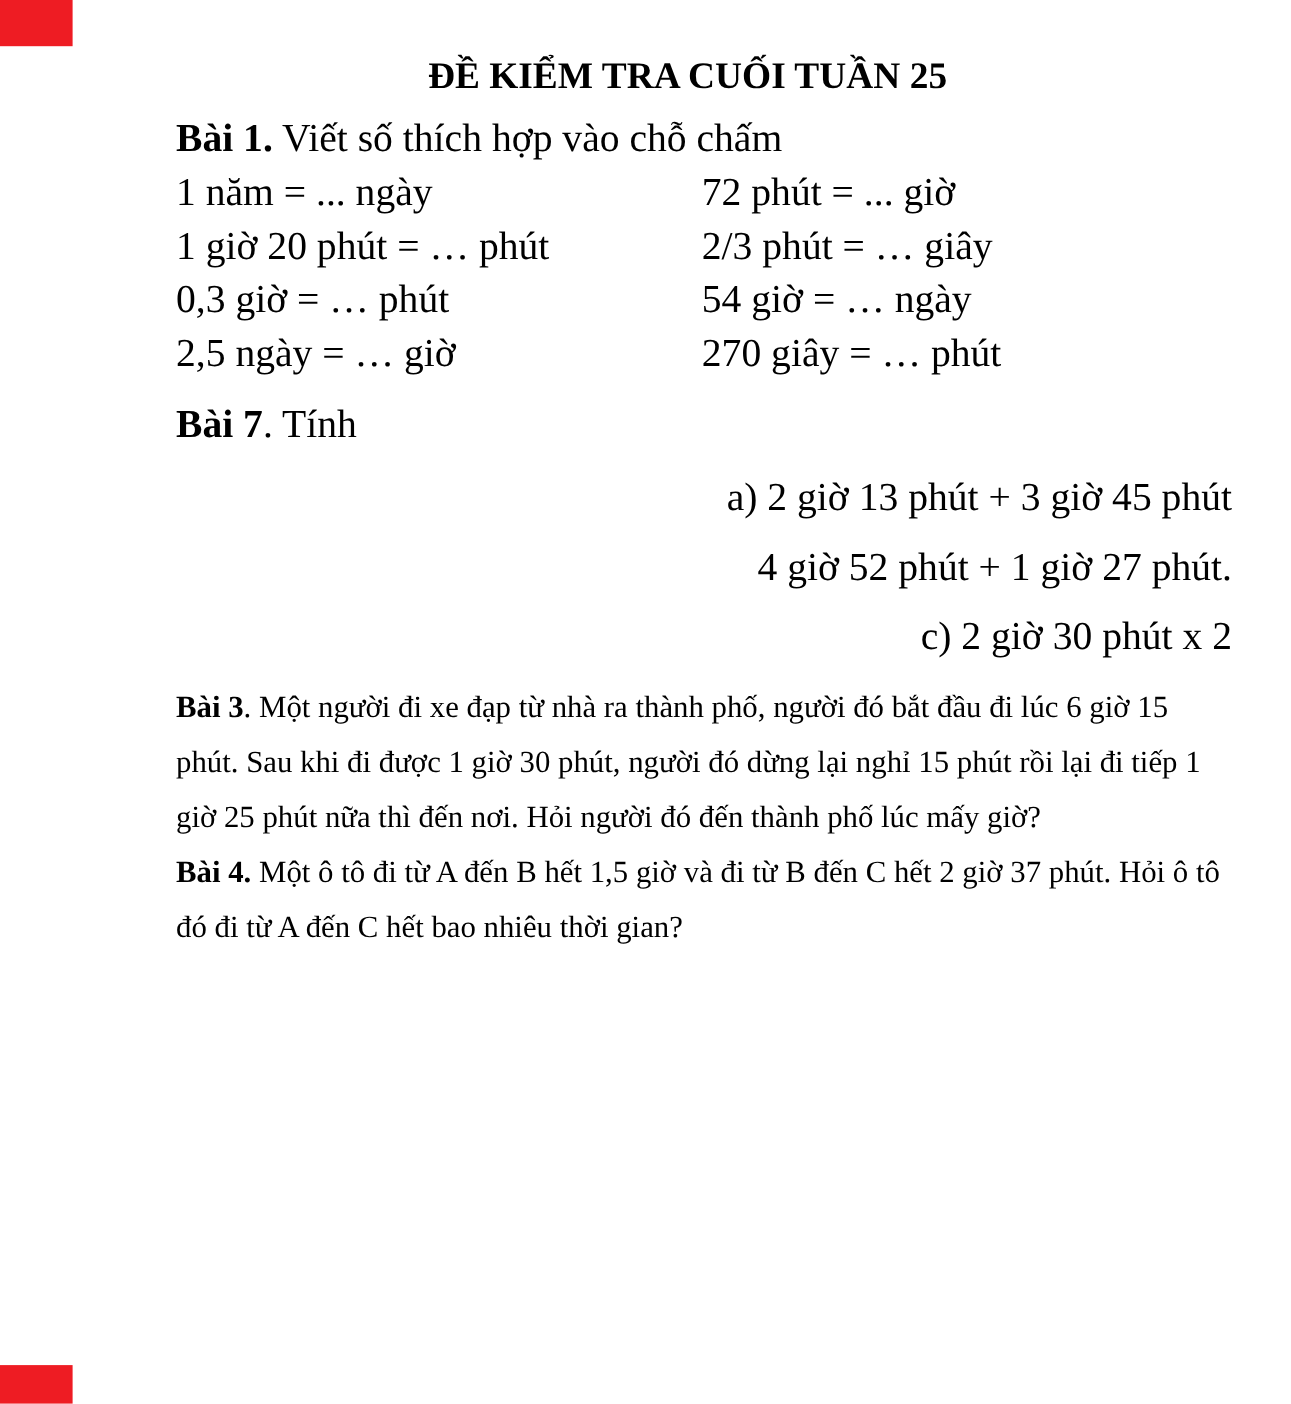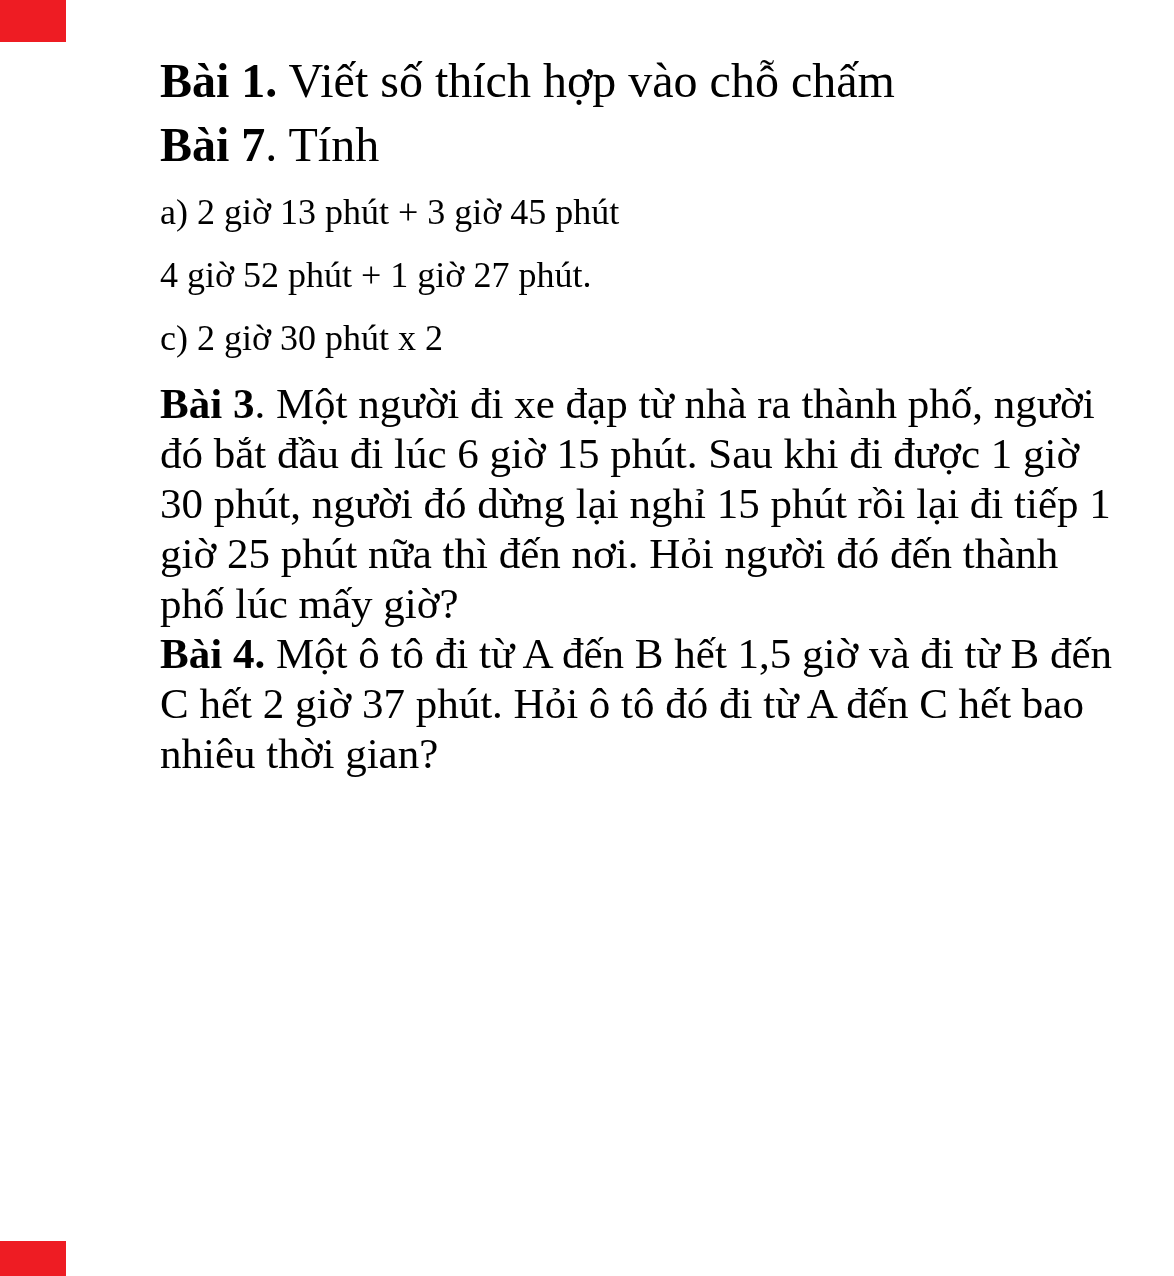--- a/index.html
+++ b/index.html
@@ -33,56 +33,67 @@
     width: 930px;
     text-align: center;
     font-weight: bold;
     font-size: 34px;
     line-height: 44px;
     letter-spacing: 0px;
     white-space: nowrap;
   }
   .heading {
     margin: 8px 0 0 0;
-    font-size: 48px;
+    font-size: 36px;
     line-height: 50px;
   }
   .bold { font-weight: bold; }
   .conversion-grid {
     display: grid;
     grid-template-columns: 478px 1fr;
     font-size: 36px;
     line-height: 49px;
   }
   .bai2-heading { margin-top: 14px; }
   .calc-line {
     margin: 0 0 14px 0;
     font-size: 36px;
     line-height: 49px;
   }
-  .calc-block { margin-top: 18px; }
+  .calc-block { margin-top: 18px; text-align: right; }
   .para {
     margin: 16px 0 0 0;
-    font-size: 43px;
+    font-size: 28px;
     line-height: 50px;
     width: 958px;
   }
   .para.last { margin-top: 0; }
 </style>
 </head>
 <body style="color: rgb(0, 0, 0); background: rgb(255, 255, 255);">
 
 <div class="red-mark top" style="background: rgb(238, 28, 35);"></div>
 <div class="red-mark bottom" style="background: rgb(238, 28, 35);"></div>
 
 <div class="page-content">
 
+  <h1 class="doc-title">ĐỀ KIỂM TRA CUỐI TUẦN 25</h1>
 
   <p class="heading"><span class="bold">Bài 1.</span><span> Viết số thích hợp vào chỗ chấm</span></p>
 
+  <div class="conversion-grid">
+    <span>1 năm = ... ngày</span>
+    <span>72 phút = ... giờ</span>
+    <span>1 giờ 20 phút = … phút</span>
+    <span>2/3 phút = … giây</span>
+    <span>0,3 giờ = … phút</span>
+    <span>54 giờ = … ngày</span>
+    <span>2,5 ngày = … giờ</span>
+    <span>270 giây = … phút</span>
+  </div>
 
   <p class="heading bai2-heading"><span class="bold">Bài 7</span><span>. Tính</span></p>
 
   <div class="calc-block">
     <p class="calc-line">a) 2 giờ 13 phút + 3 giờ 45 phút</p>
     <p class="calc-line">4 giờ 52 phút + 1 giờ 27 phút.</p>
     <p class="calc-line">c) 2 giờ 30 phút x 2</p>
   </div>
 
   <p class="para"><span class="bold">Bài 3</span><span>. Một người đi xe đạp từ nhà ra thành phố, người đó bắt đầu đi lúc 6 giờ 15 phút. Sau khi đi được 1 giờ 30 phút, người đó dừng lại nghỉ 15 phút rồi lại đi tiếp 1 giờ 25 phút nữa thì đến nơi. Hỏi người đó đến thành phố lúc mấy giờ?</span></p>

